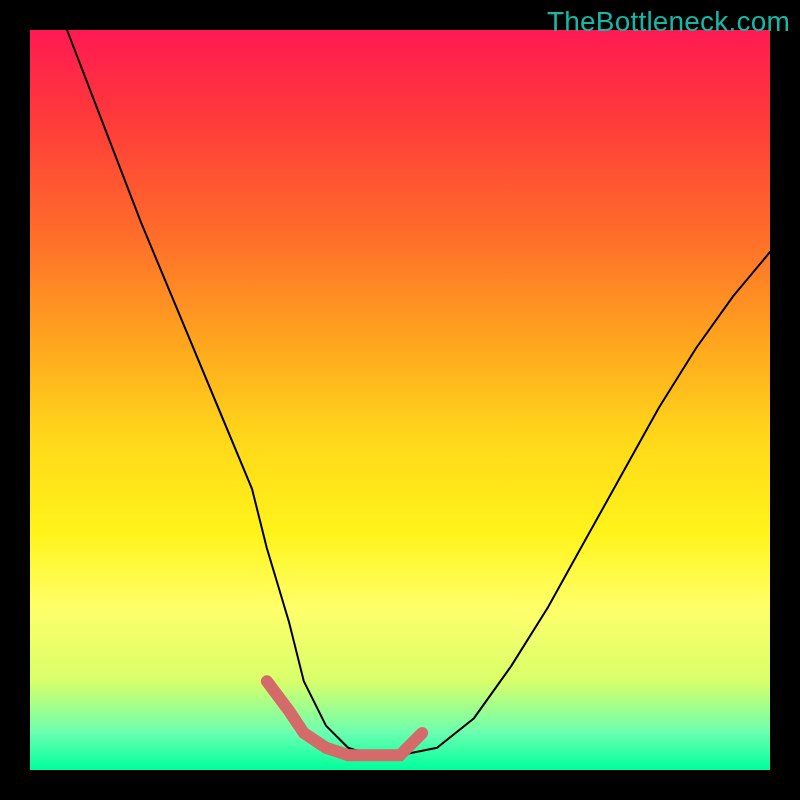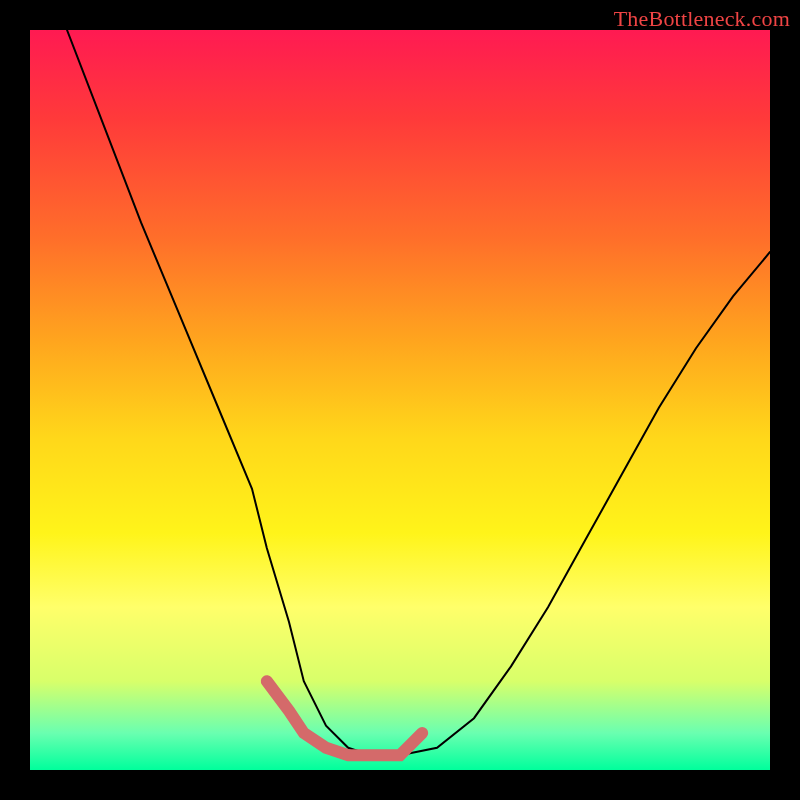--- a/index.html
+++ b/index.html
@@ -31,23 +31,23 @@
   .curve-layer {
     position: absolute;
     left: 0; top: 0;
     width: 740px; height: 740px;
     display: block;
   }
   .watermark {
     position: absolute;
     top: 6px;
     right: 10px;
-    font-family: Liberation Serif, serif;
-    font-size: 22px;
-    color: #ef4444;
+    font-family: Liberation Sans, sans-serif;
+    font-size: 28px;
+    color: #14b8a6;
     font-weight: 500;
     letter-spacing: 0.2px;
   }
 </style>
 </head>
 <body>
 
 <div class="stage">
   <div class="plot-area">
     <svg class="curve-layer" viewBox="0 0 740 740" preserveAspectRatio="none">

